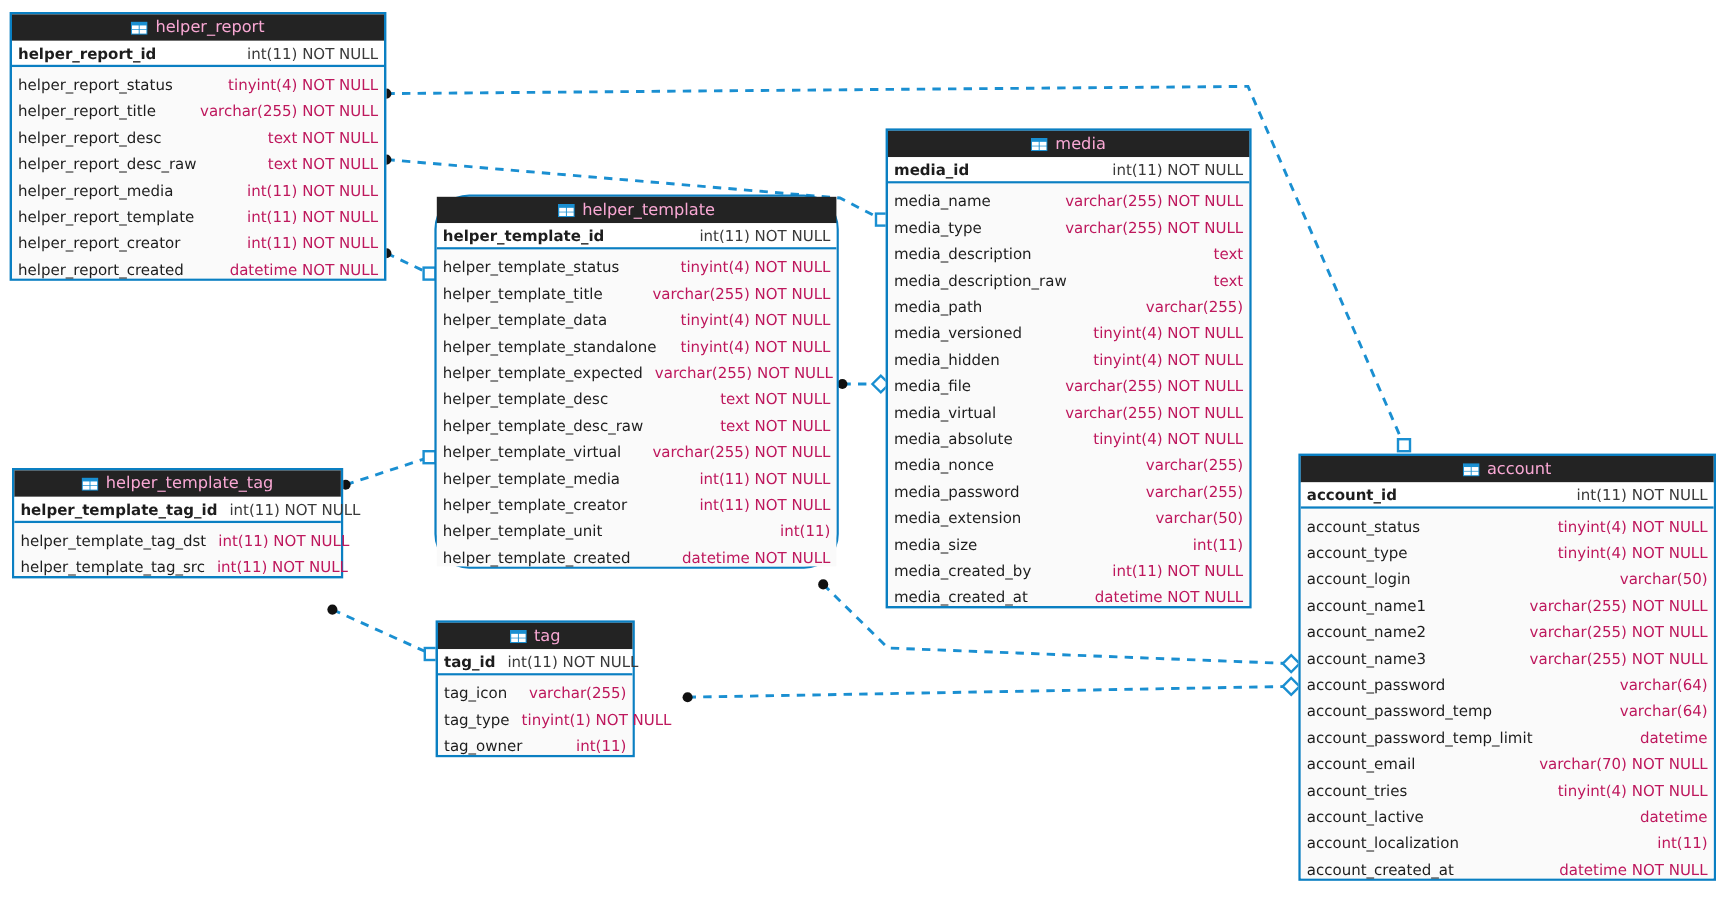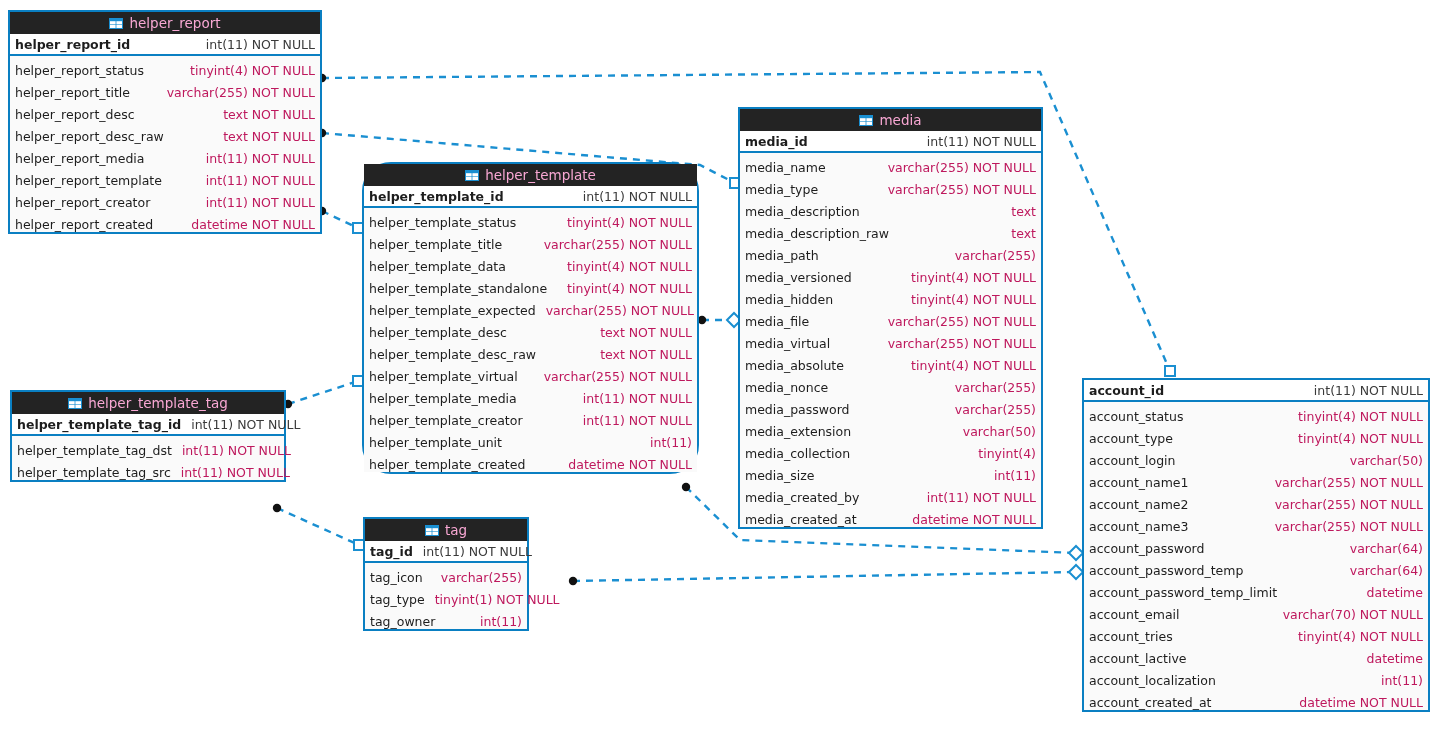--- a/index.html
+++ b/index.html
@@ -268,38 +268,46 @@
         </div>
         <div class="col-row">
           <span class="col-name">media_password</span>
           <span class="col-type">varchar(255)</span>
         </div>
         <div class="col-row">
           <span class="col-name">media_extension</span>
           <span class="col-type">varchar(50)</span>
         </div>
         <div class="col-row">
-          <span class="col-name">media_collection</span>
-          <span class="col-type">tinyint(4)</span>
-        </div>
-        <div class="col-row">
           <span class="col-name">media_size</span>
           <span class="col-type">int(11)</span>
         </div>
         <div class="col-row">
           <span class="col-name">media_created_by</span>
           <span class="col-type">int(11) NOT NULL</span>
         </div>
         <div class="col-row">
           <span class="col-name">media_created_at</span>
           <span class="col-type">datetime NOT NULL</span>
         </div>
       </div>
     </div>
     <div class="table-box" style="left: 1082px; top: 378px; width: 348px;">
+      <div class="tbl-header">
+        <span style="display: inline-flex;">
+          <svg viewBox="0 0 14 11" width="14" height="11" class="tbl-icon">
+            <rect x="0" y="0" width="14" height="11" fill="#1a8fd1"></rect>
+            <rect x="1" y="3.2" width="5.6" height="3.2" fill="#ffffff"></rect>
+            <rect x="7.4" y="3.2" width="5.6" height="3.2" fill="#ffffff"></rect>
+            <rect x="1" y="7" width="5.6" height="3" fill="#ffffff"></rect>
+            <rect x="7.4" y="7" width="5.6" height="3" fill="#ffffff"></rect>
+          </svg>
+        </span>
+        <span class="tname">account</span>
+      </div>
       <div class="pk-row">
         <span class="col-name">account_id</span>
         <span class="col-type">int(11) NOT NULL</span>
       </div>
       <div class="cols">
         <div class="col-row">
           <span class="col-name">account_status</span>
           <span class="col-type">tinyint(4) NOT NULL</span>
         </div>
         <div class="col-row">

